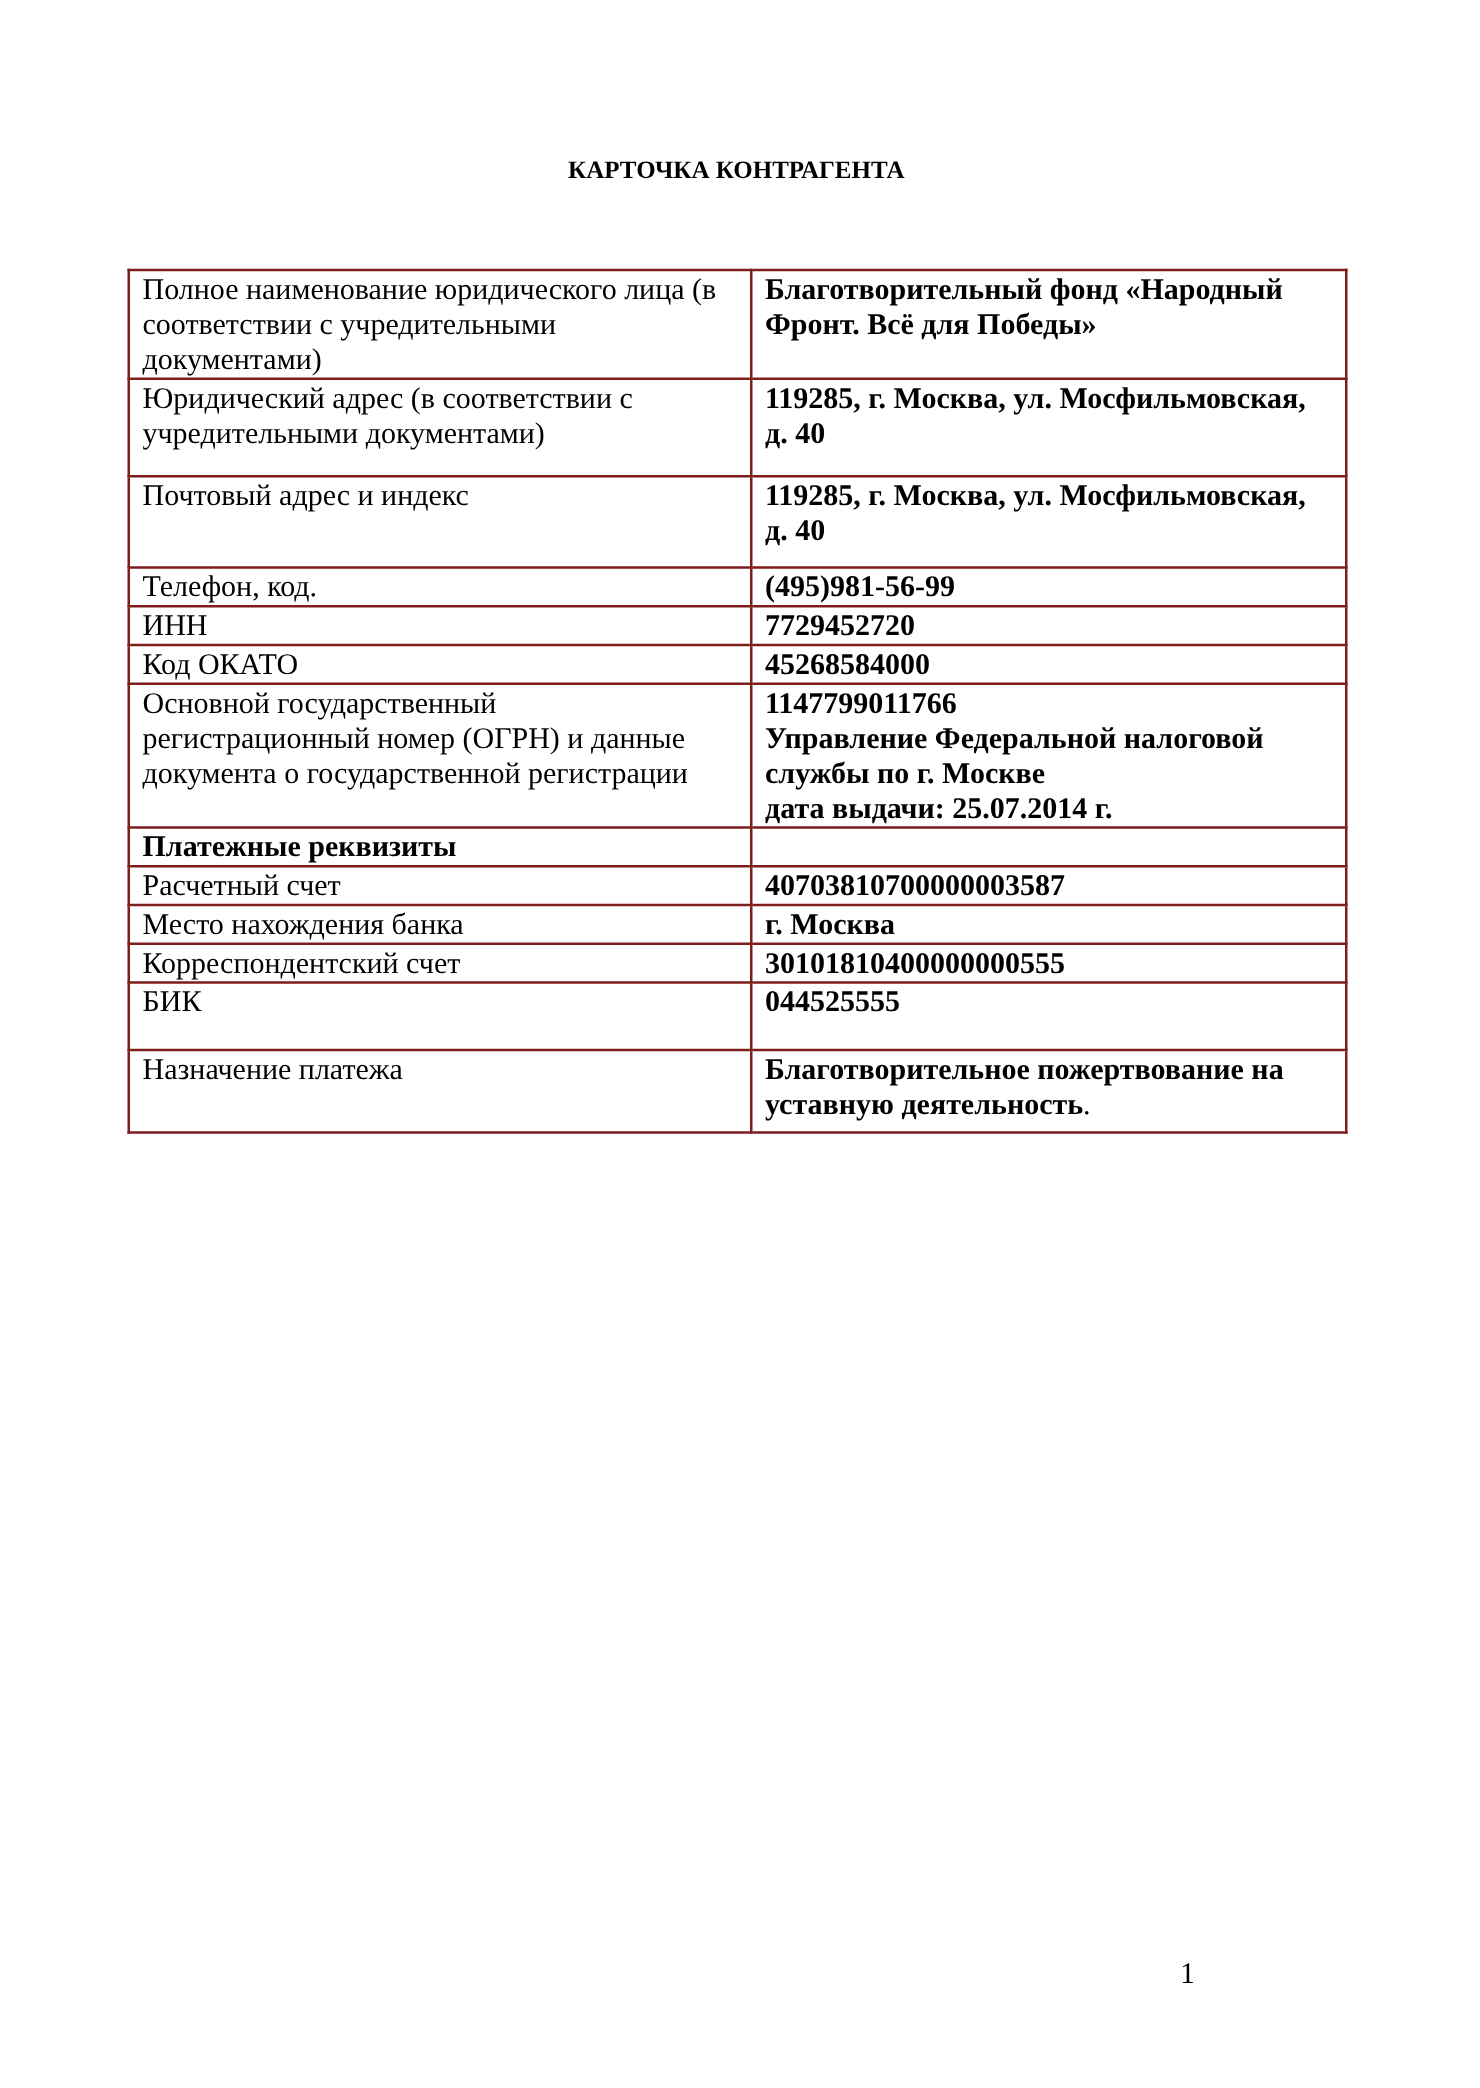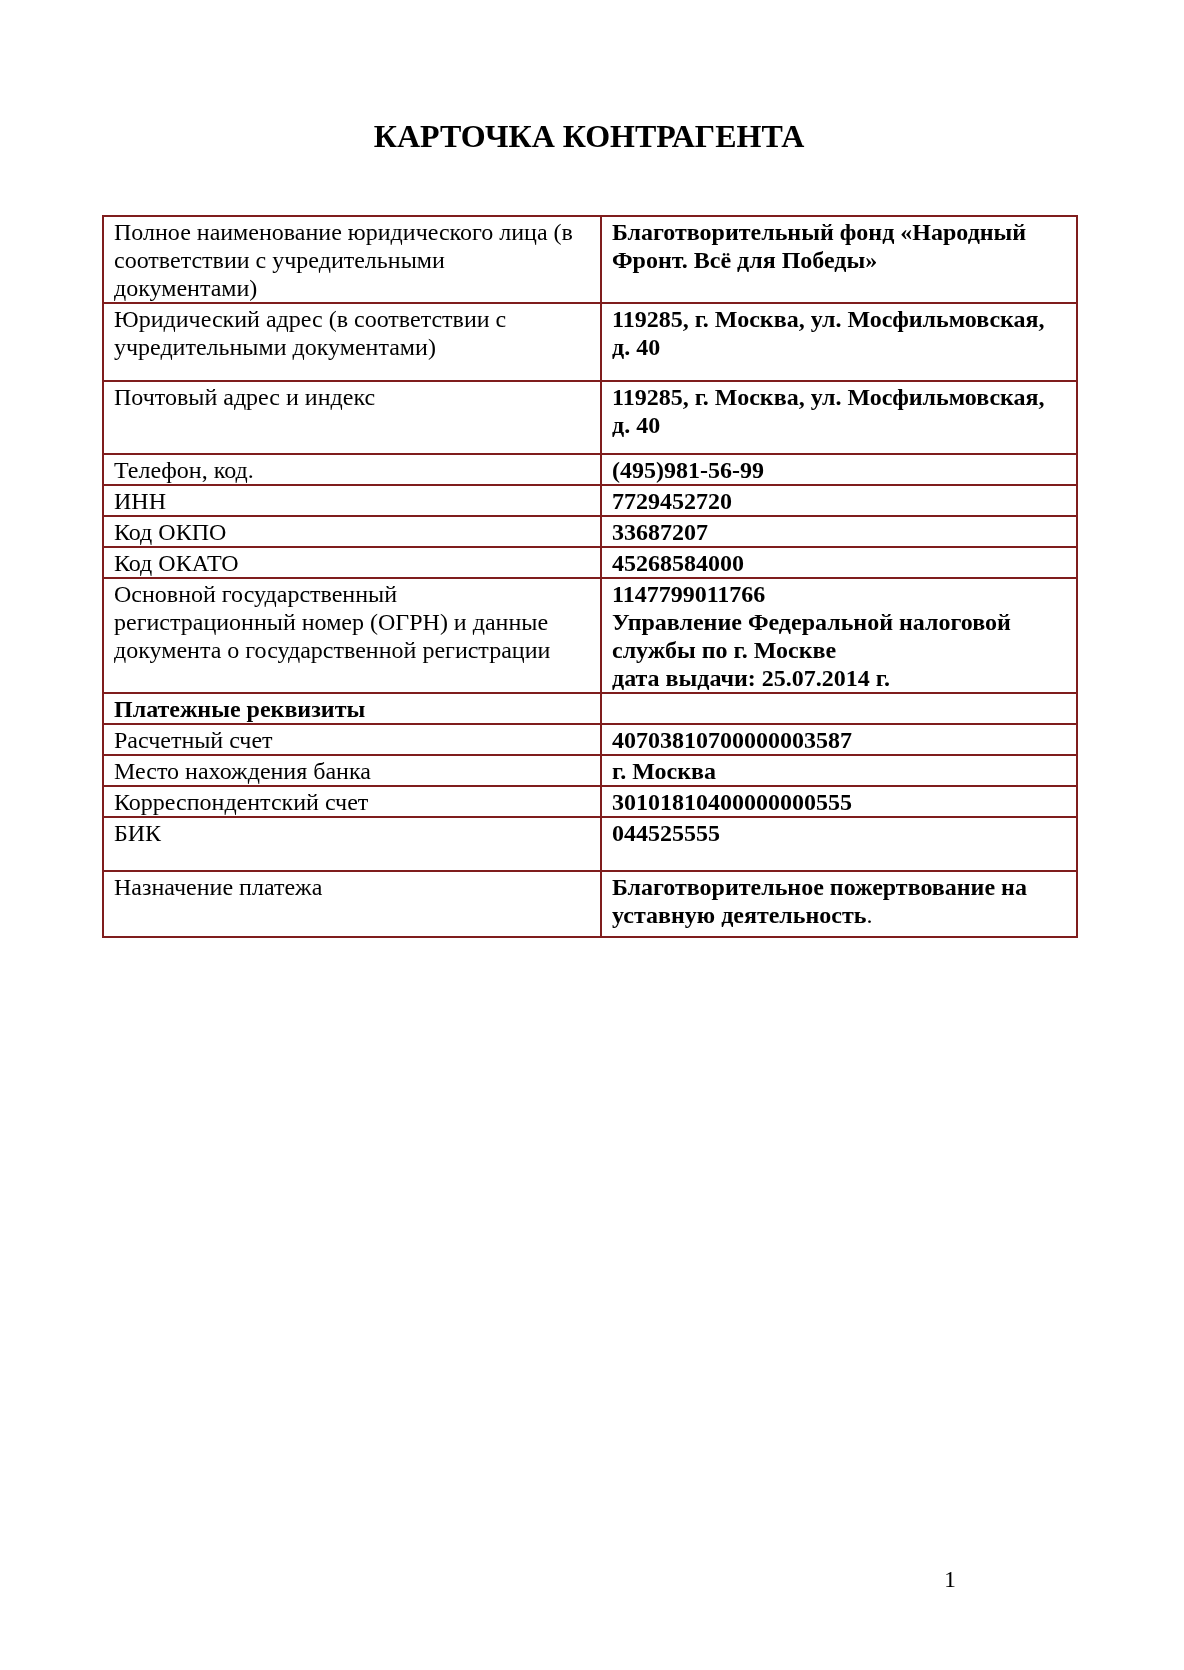--- a/index.html
+++ b/index.html
@@ -19,21 +19,21 @@
     height: 1670px;
     background: #ffffff;
     overflow: hidden;
   }
   .doc-title {
     position: absolute;
     top: 121px;
     left: 102px;
     width: 974px;
     text-align: center;
-    font-size: 32px;
+    font-size: 20px;
     font-weight: bold;
     line-height: 30px;
     white-space: nowrap;
   }
   table.card-table {
     position: absolute;
     left: 102px;
     top: 215px;
     width: 974px;
     border-collapse: collapse;
@@ -103,24 +103,20 @@
           </td>
         </tr>
         <tr style="height: 29px; border-radius: 12px;">
           <td class="label-cell">Телефон, код.</td>
           <td class="value-cell">(495)981-56-99</td>
         </tr>
         <tr style="height: 28px;">
           <td class="label-cell">ИНН</td>
           <td class="value-cell">7729452720</td>
         </tr>
-        <tr style="height: 29px;">
-          <td class="label-cell">Код ОКПО</td>
-          <td class="value-cell">33687207</td>
-        </tr>
         <tr style="height: 26px;">
           <td class="label-cell">Код ОКАТО</td>
           <td class="value-cell">45268584000</td>
         </tr>
         <tr style="height: 112px;">
           <td class="label-cell">
             <div class="cell-line">Основной государственный</div>
             <div class="cell-line">регистрационный номер (ОГРН) и данные</div>
             <div class="cell-line">документа о государственной регистрации</div>
           </td>

